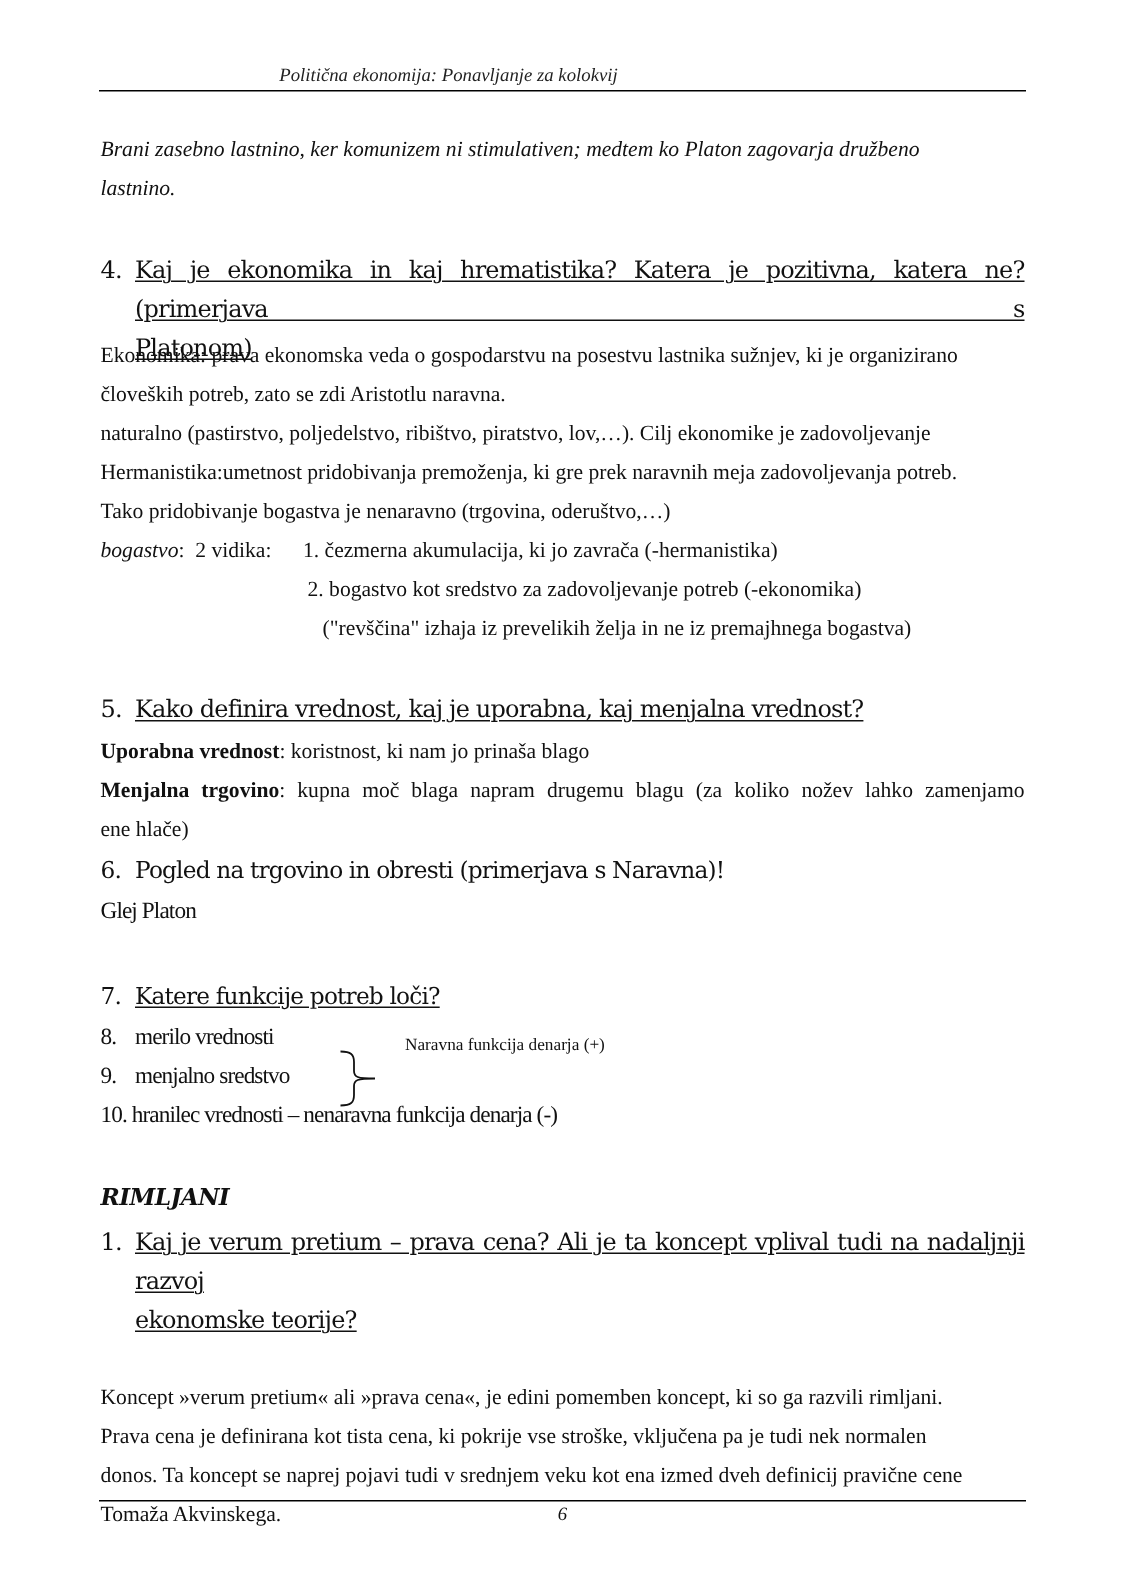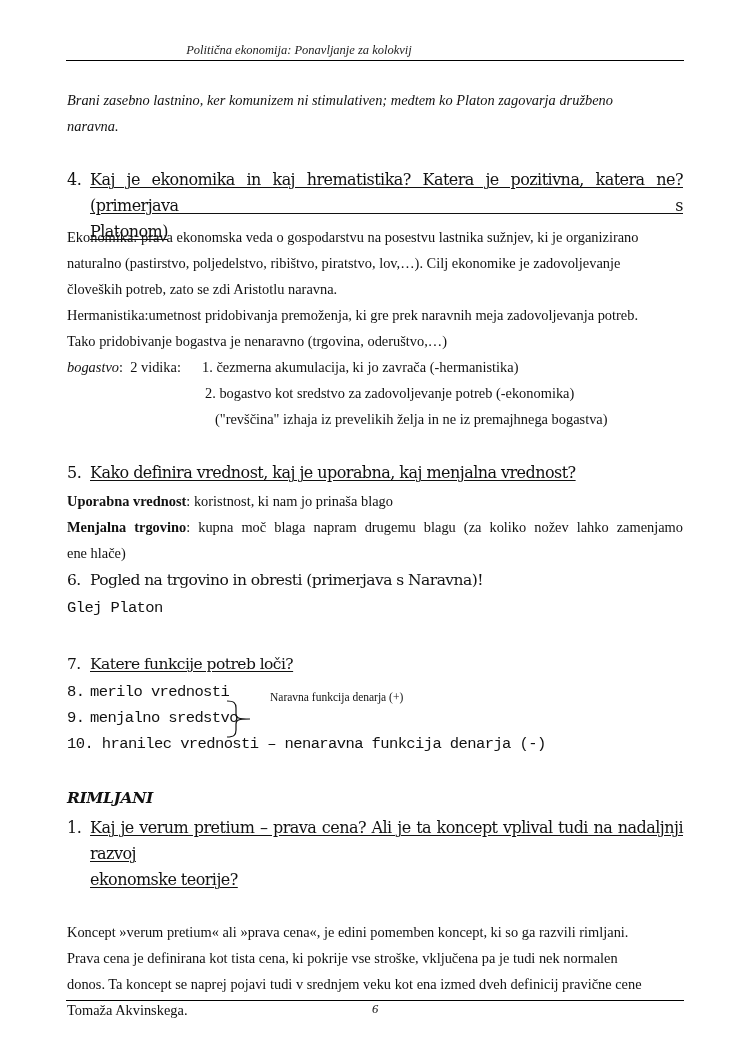--- a/index.html
+++ b/index.html
@@ -13,48 +13,48 @@
   .rule { left: 66px; width: 618px; height: 0; border-top: 1.4px solid #000; }
   .p { left: 67px; width: 616px; font-size: 14.4px; line-height: 26px; }
   .justline { text-align: justify; text-align-last: justify; }
   .q { left: 67px; width: 616px; font-size: 16px; line-height: 26px; font-family: "DejaVu Serif", "Liberation Serif", serif; letter-spacing: -0.55px; }
   .q .num { position: absolute; left: 0; top: 0; }
   .q .txt { display: block; margin-left: 23px; text-decoration: underline; text-underline-offset: 2px; text-decoration-thickness: 1px; }
   .q .txt.nounder { text-decoration: none; }
   .qsmall { font-size: 15.5px; }
   .b { font-weight: bold; }
   .i { font-style: italic; }
-  .list-line { left: 67px; font-size: 15.5px; line-height: 26px; font-family: Liberation Mono, monospace; letter-spacing: -0.6px; white-space: nowrap; }
+  .list-line { left: 67px; font-size: 15.5px; line-height: 26px; font-family: Liberation Serif, serif; letter-spacing: -0.6px; white-space: nowrap; }
   .list-line .n { display: inline-block; width: 23px; }
   .brace-note { font-size: 11.5px; font-family: "Liberation Serif", serif; white-space: nowrap; }
   .section-title { left: 67px; font-size: 15.5px; font-weight: bold; font-style: italic; font-family: "DejaVu Serif", "Liberation Serif", serif; letter-spacing: -0.4px; }
   .pagenum { left: 0; width: 750px; text-align: center; font-size: 12.5px; font-style: italic; }
   .nowrap { white-space: nowrap; }
 </style>
 </head>
 <body>
 
 <div class="abs serif header-title">Politična ekonomija: Ponavljanje za kolokvij</div>
 <div class="abs rule" style="top:60px;"></div>
 
 <div class="abs serif p" style="top:87px;font-style:italic;">
   <div class="nowrap">Brani zasebno lastnino, ker komunizem ni stimulativen; medtem ko Platon zagovarja družbeno</div>
-  <div>naravna.</div>
+  <div>lastnino.</div>
 </div>
 
 <div class="abs q" style="top:167px;">
   <span class="num">4.</span>
   <span class="txt justline">Kaj je ekonomika in kaj hrematistika? Katera je pozitivna, katera ne? (primerjava s</span>
   <span class="txt" style="display:inline-block;">Platonom)</span>
 </div>
 
 <div class="abs serif p" style="top:224px;">
   <div class="nowrap">Ekonomika: prava ekonomska veda o gospodarstvu na posestvu lastnika sužnjev, ki je organizirano</div>
+  <div class="nowrap">človeških potreb, zato se zdi Aristotlu naravna.</div>
   <div class="nowrap">naturalno (pastirstvo, poljedelstvo, ribištvo, piratstvo, lov,…). Cilj ekonomike je zadovoljevanje</div>
-  <div class="nowrap">človeških potreb, zato se zdi Aristotlu naravna.</div>
   <div class="nowrap">Hermanistika:umetnost pridobivanja premoženja, ki gre prek naravnih meja zadovoljevanja potreb.</div>
   <div class="nowrap">Tako pridobivanje bogastva je nenaravno (trgovina, oderuštvo,…)</div>
 </div>
 
 <div class="abs serif p nowrap" style="top:354px;">
   <span class="i">bogastvo</span><span style="white-space:pre;">:  2 vidika:</span>
 </div>
 <div class="abs serif nowrap" style="left:202px; top:354px; font-size:14.4px; line-height:26px;">1. čezmerna akumulacija, ki jo zavrača (-hermanistika)</div>
 <div class="abs serif nowrap" style="left:205px; top:380px; font-size:14.4px; line-height:26px;">2. bogastvo kot sredstvo za zadovoljevanje potreb (-ekonomika)</div>
 <div class="abs serif nowrap" style="left:215px; top:406px; font-size:14.4px; line-height:26px;">("revščina" izhaja iz prevelikih želja in ne iz premajhnega bogastva)</div>

